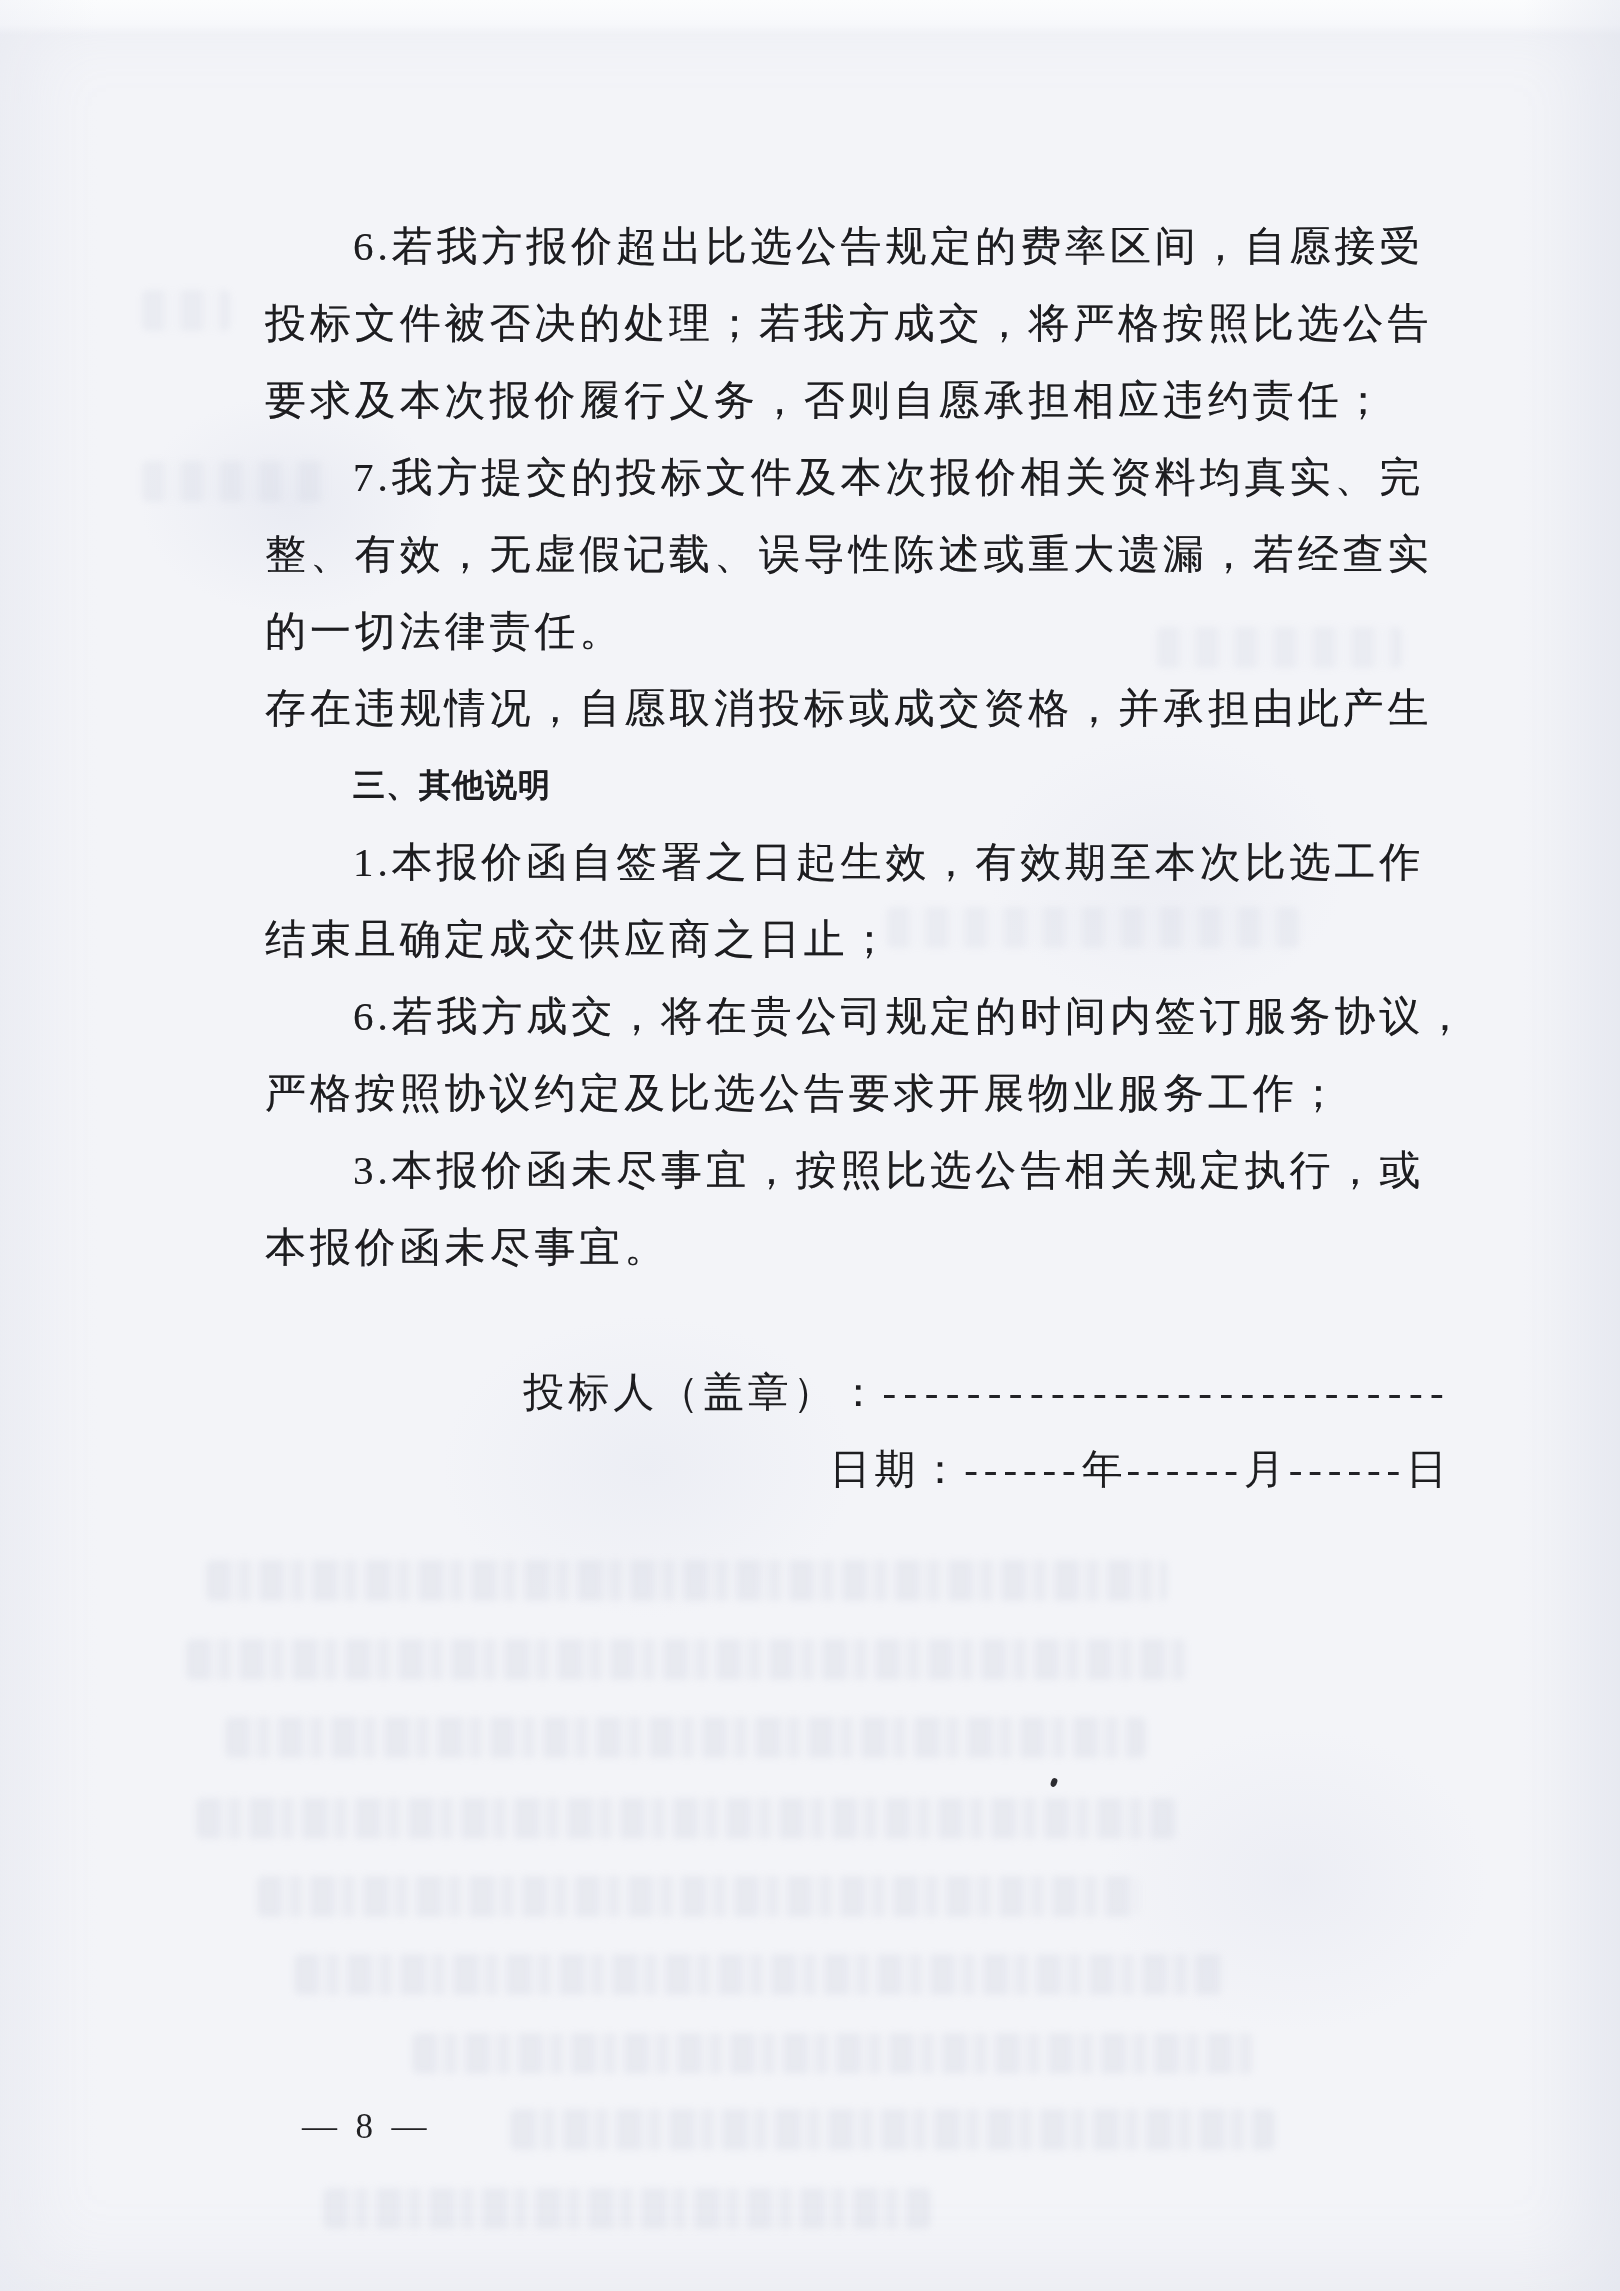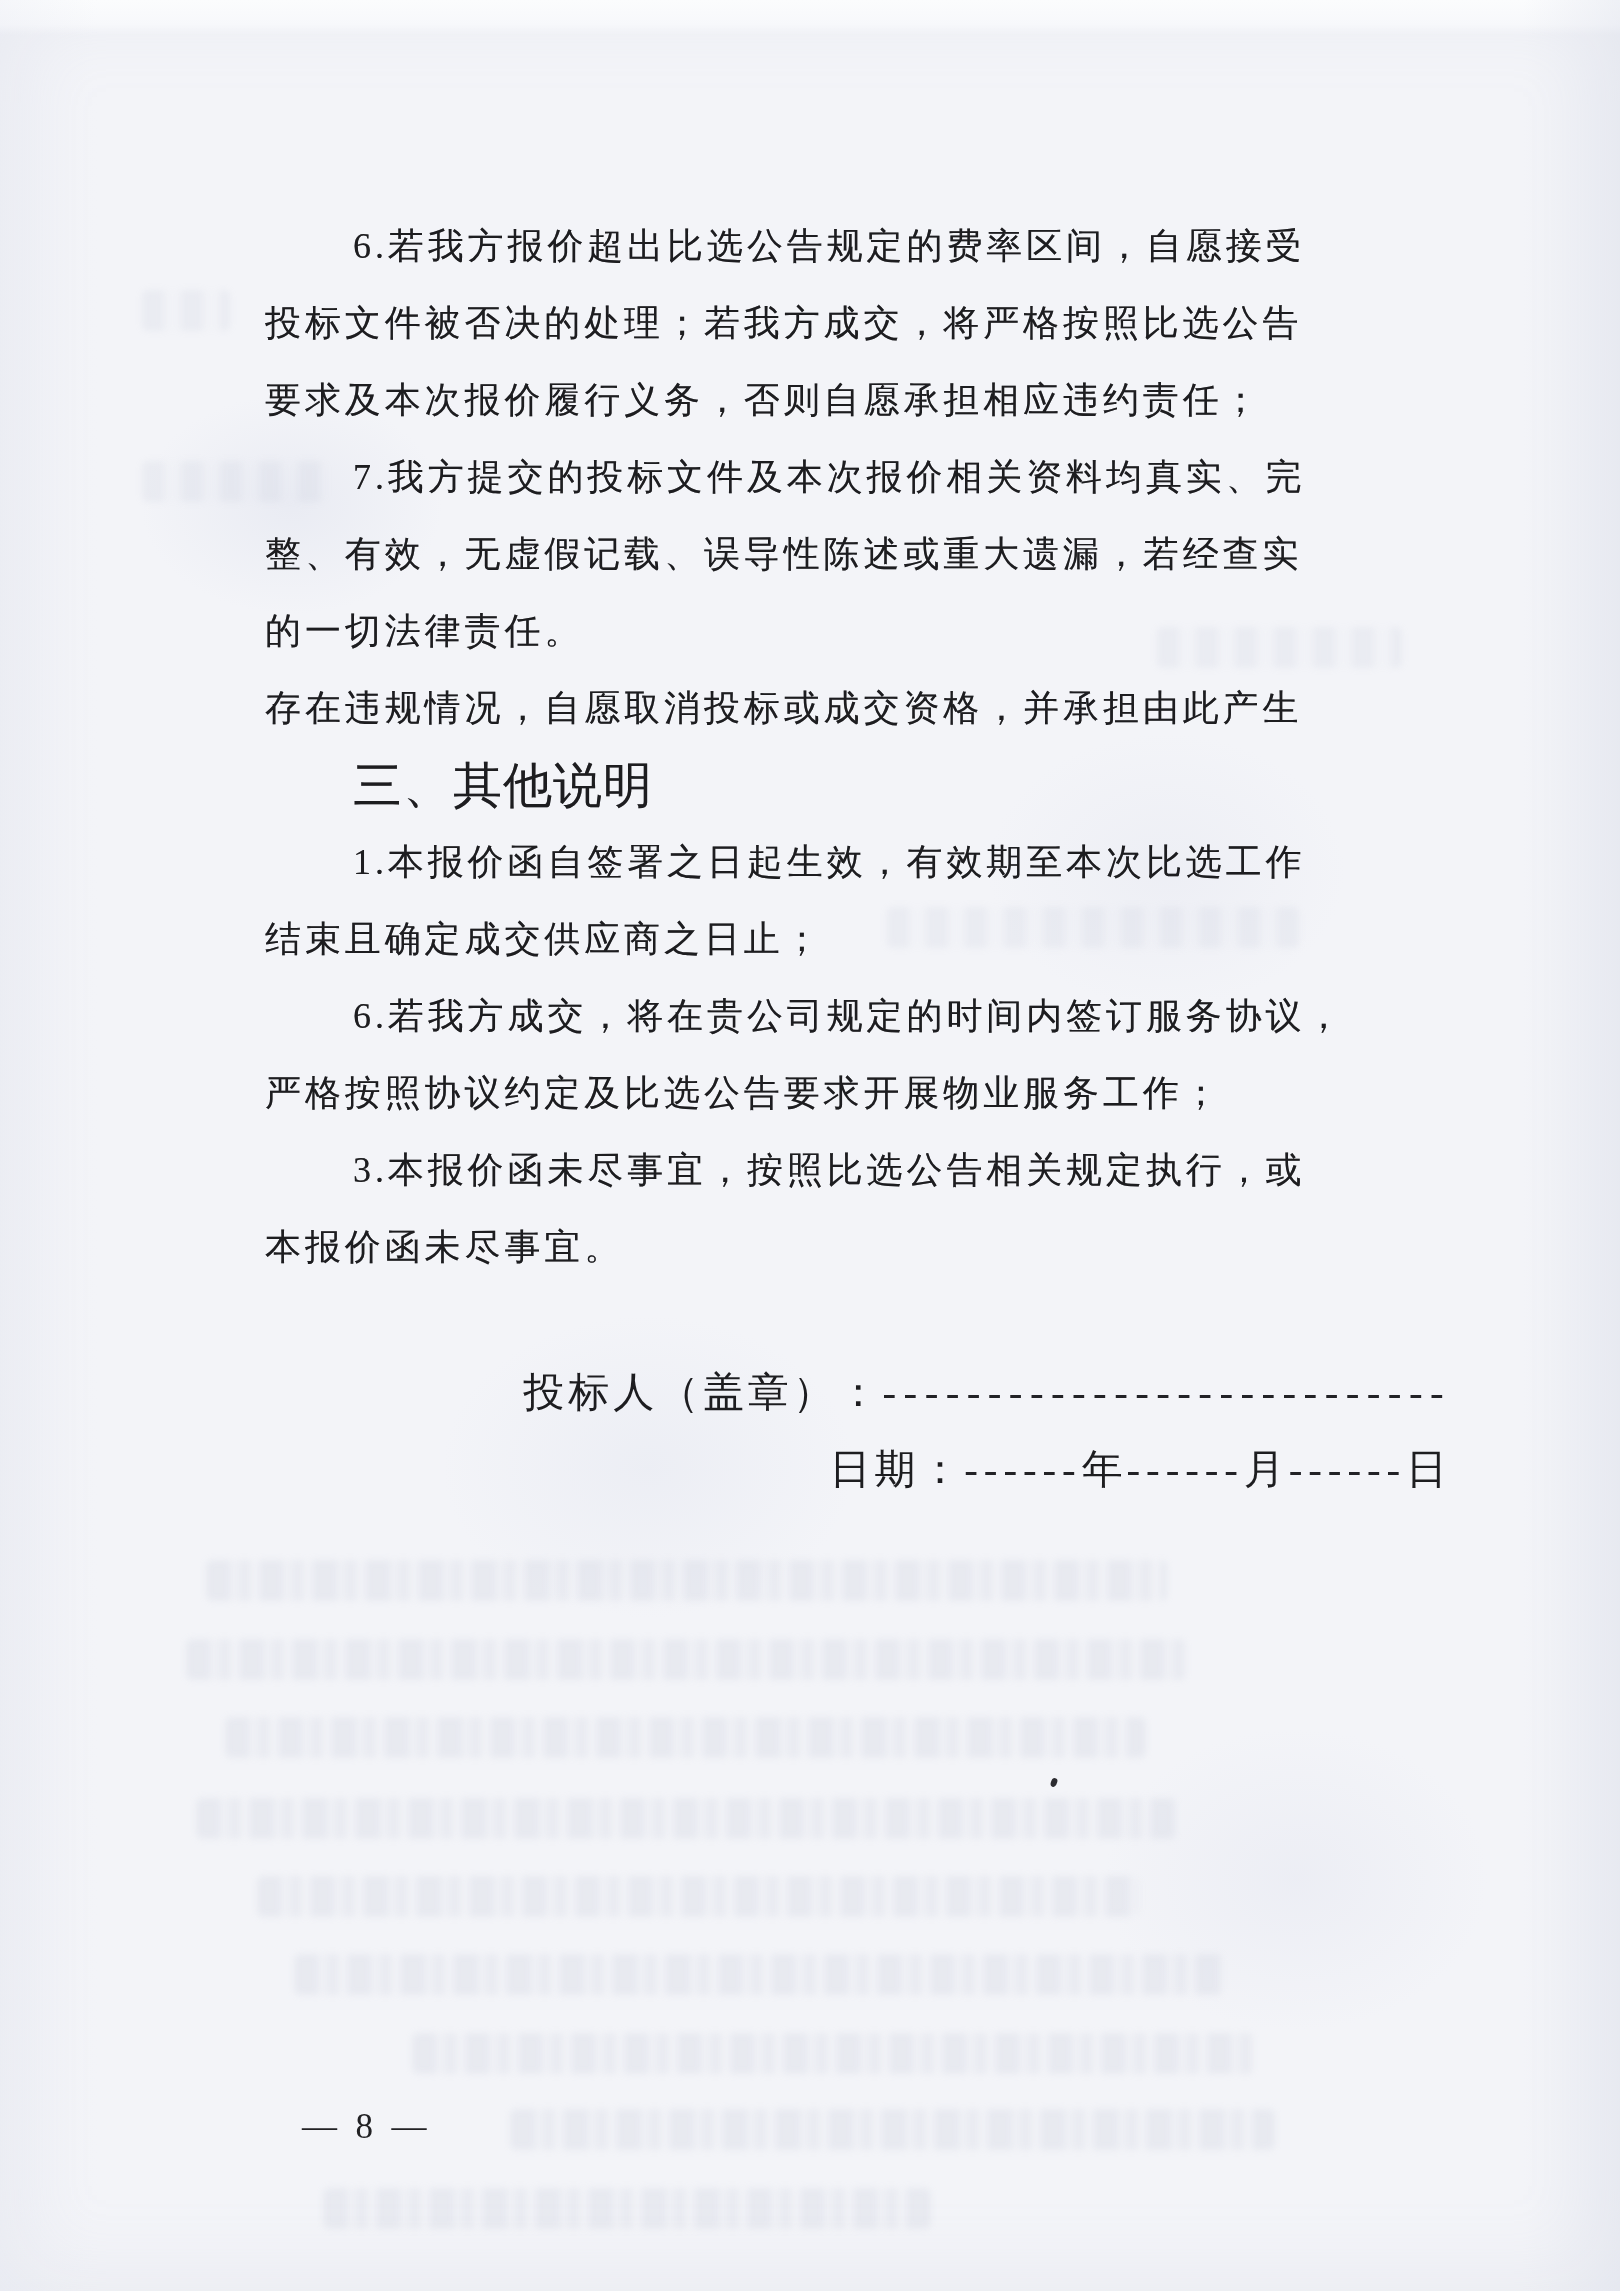--- a/index.html
+++ b/index.html
@@ -38,31 +38,31 @@
   }
   .body-text {
     position: absolute;
     left: 265px;
     top: 208px;
     width: 1186px;
   }
   .line {
     height: 77px;
     line-height: 77px;
-    font-size: 36px;
+    font-size: 41px;
     letter-spacing: 3.9px;
     white-space: nowrap;
     color: #1d1d20;
     text-shadow: 0 0 0.6px rgba(29,29,32,0.55);
   }
   .indent { padding-left: 88px; }
   .heading-line {
     font-family: "Liberation Sans", "DejaVu Sans", sans-serif;
-    font-weight: normal;
-    font-size: 49px;
+    font-weight: bold;
+    font-size: 32px;
     letter-spacing: 1px;
   }
   .signature-block {
     position: absolute;
     left: 265px;
     top: 1354px;
     width: 1186px;
   }
   .sig-line {
     height: 77px;

